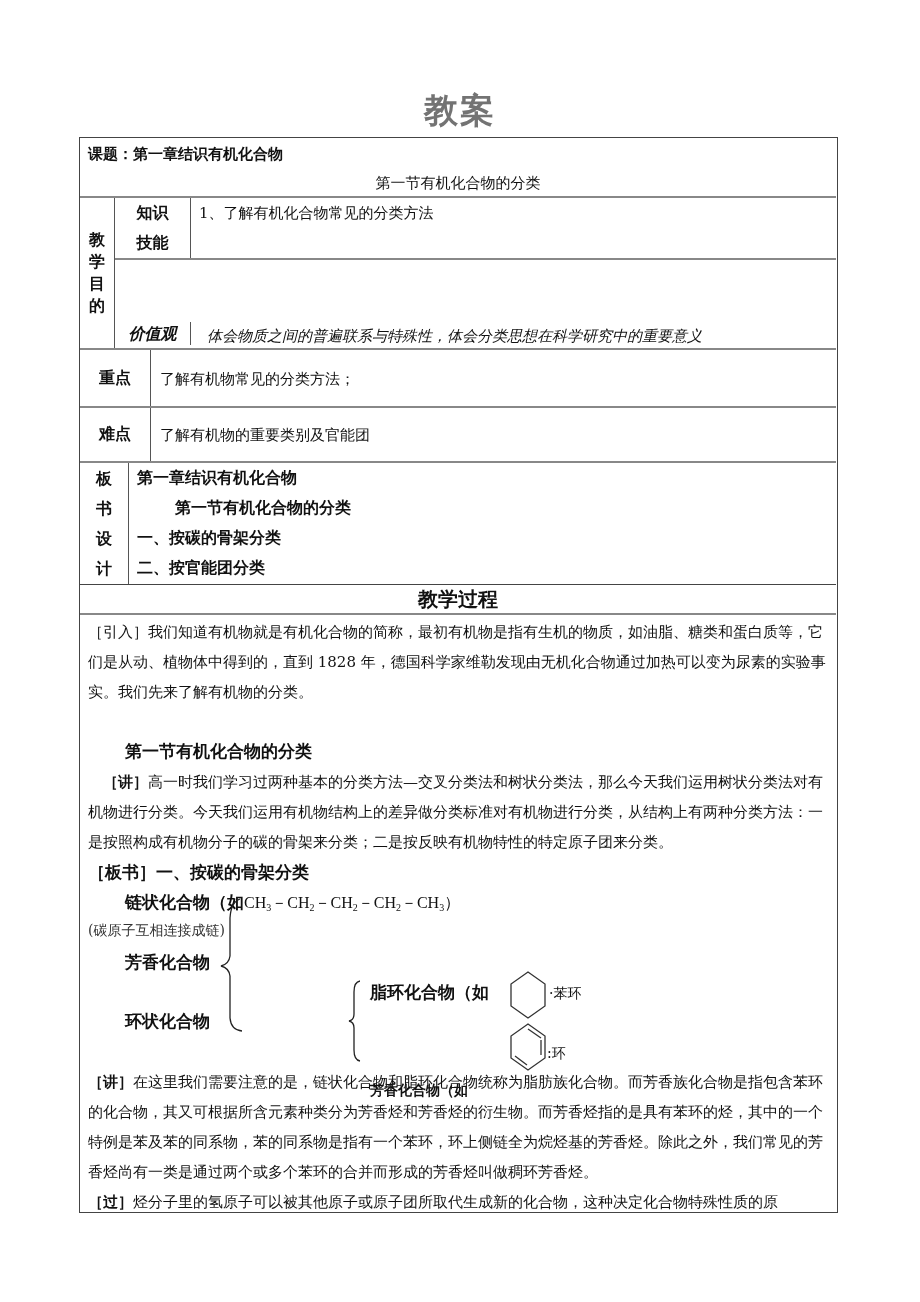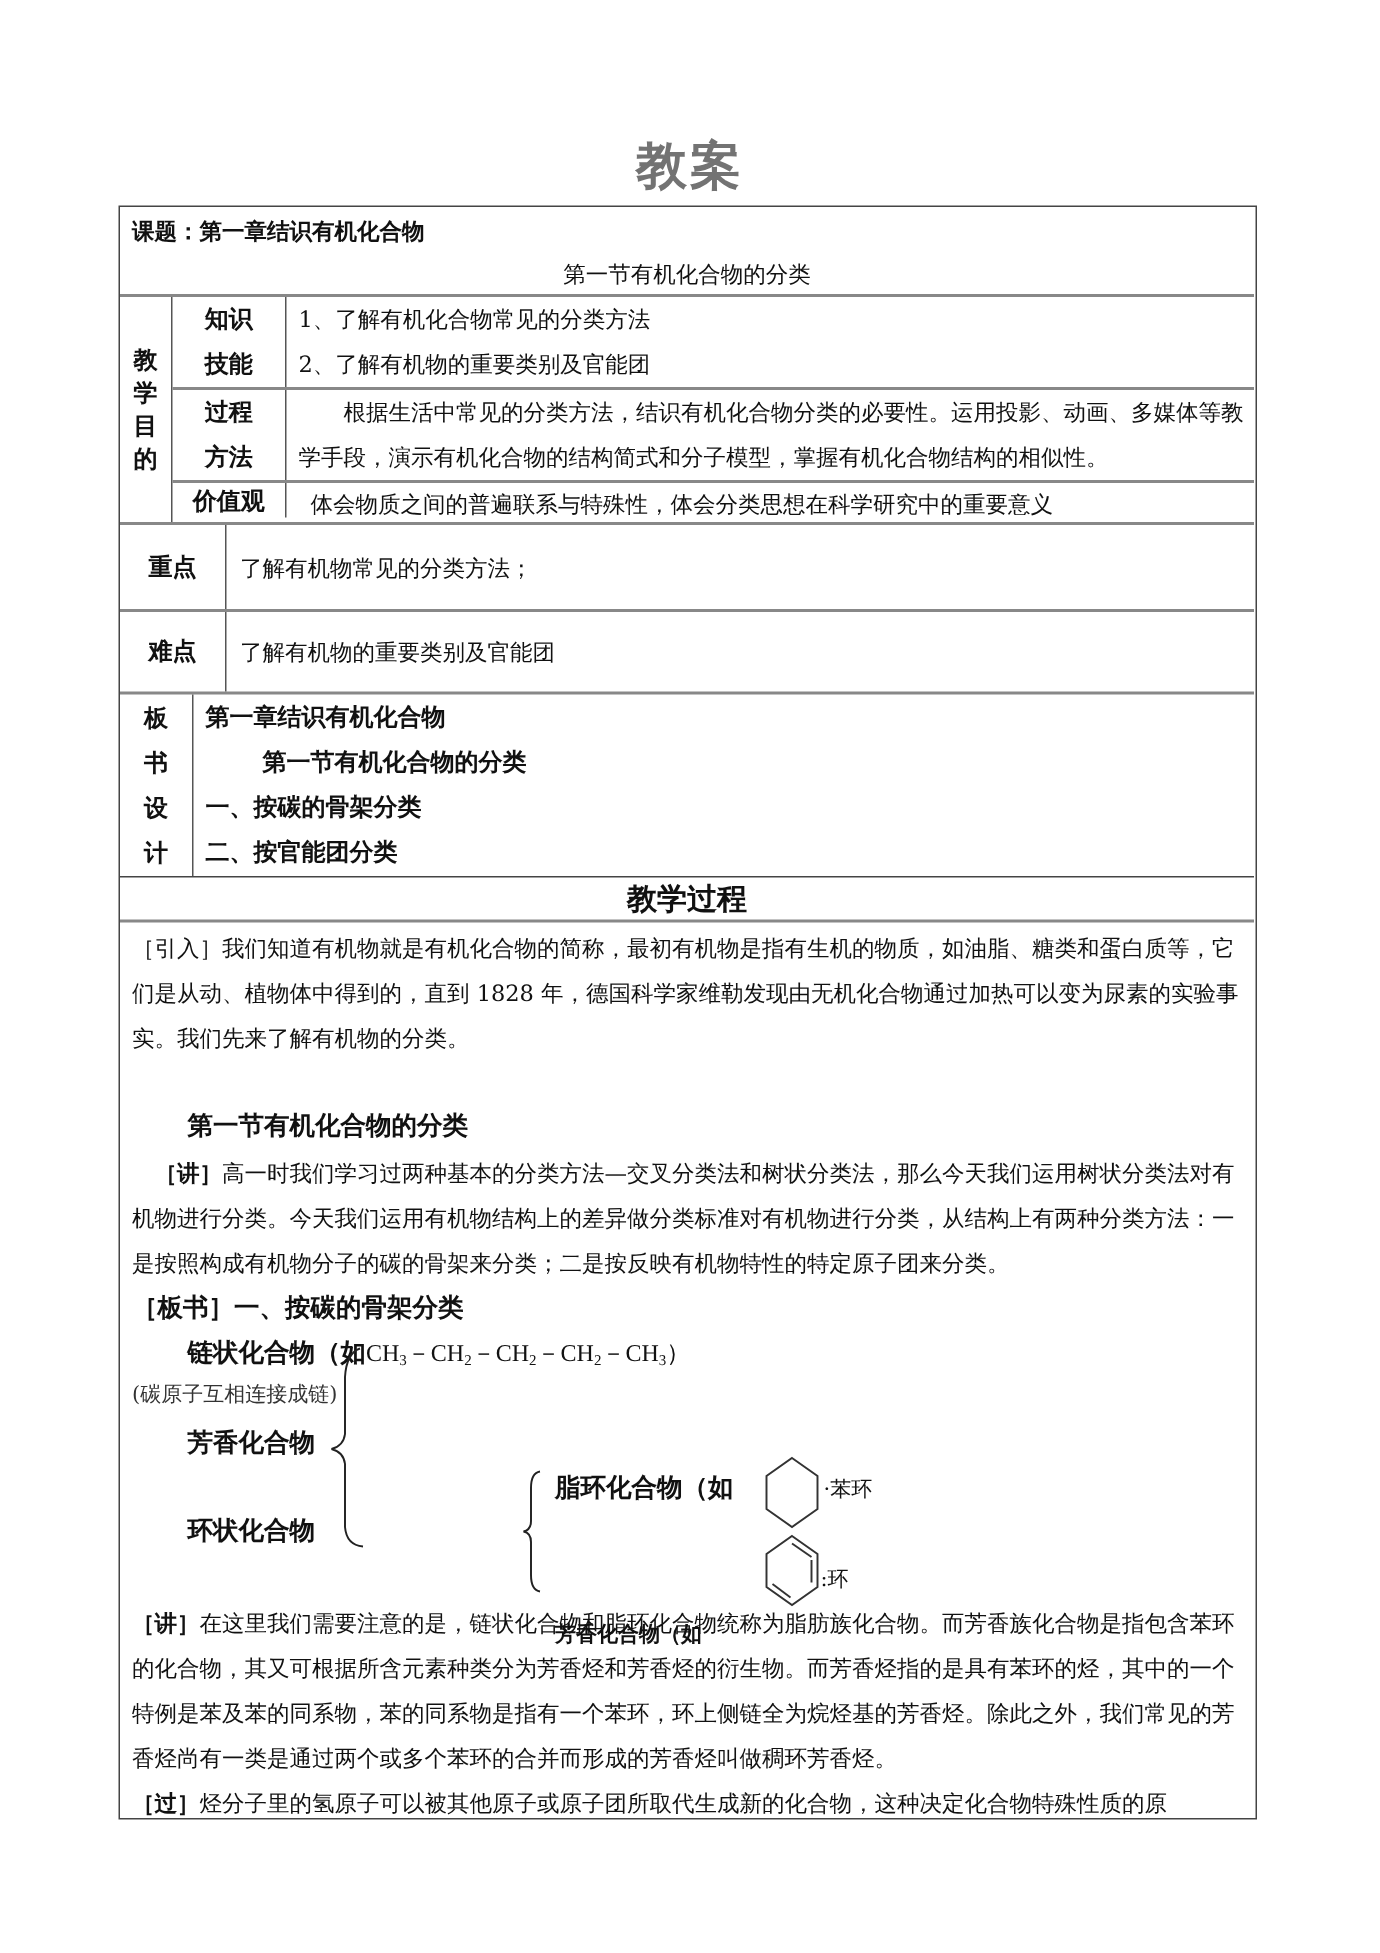--- a/index.html
+++ b/index.html
@@ -42,32 +42,24 @@
       <span>目</span>
       <span>的</span>
     </div>
 
     <div class="cell" style="left:35px; right:0; top:0; height:62px; bottom:auto; border-bottom:2px solid #888;text-align:center;">
       <div class="cell vline stack bold" style="left:0; width:76px; font-size:16px; line-height:30px;">
         <span>知识</span>
         <span>技能</span>
       </div>
       <div class="lbl txt" style="left:84px; top:0;">1、了解有机化合物常见的分类方法</div>
-      <div class="lbl txt" style="left:84px; top:30px;">2、了解有机物的重要类别及官能团</div>
     </div>
 
-    <div class="cell" style="left:35px; right:0; top:62px; height:62px; bottom:auto; border-bottom:2px solid #888;">
-      <div class="cell vline stack bold" style="left:0; width:76px; font-size:16px; line-height:30px;">
-        <span>过程</span>
-        <span>方法</span>
-      </div>
-      <div class="lbl txt ind" style="left:84px; right:4px; white-space:normal; top:0;">根据生活中常见的分类方法，结识有机化合物分类的必要性。运用投影、动画、多媒体等教学手段，演示有机化合物的结构简式和分子模型，掌握有机化合物结构的相似性。</div>
-    </div>
 
-    <div class="cell" style="left:35px; right:0; top:124px; height:23px; bottom:auto;">
+    <div class="cell" style="left:35px; right:0; top:124px; height:23px; bottom:auto;font-style:italic;">
       <div class="cell vline stack bold" style="left:0; width:76px; font-size:16px; line-height:28px;">价值观</div>
       <div class="lbl txt" style="left:92px; top:-1px;">体会物质之间的普遍联系与特殊性，体会分类思想在科学研究中的重要意义</div>
     </div>
   </div>
 
   <div class="row" style="top:212px; height:58px;">
     <div class="cell vline stack bold" style="left:0; width:71px; font-size:16px;">重点</div>
     <div class="lbl txt" style="left:80px; top:14px;">了解有机物常见的分类方法；</div>
   </div>
 

